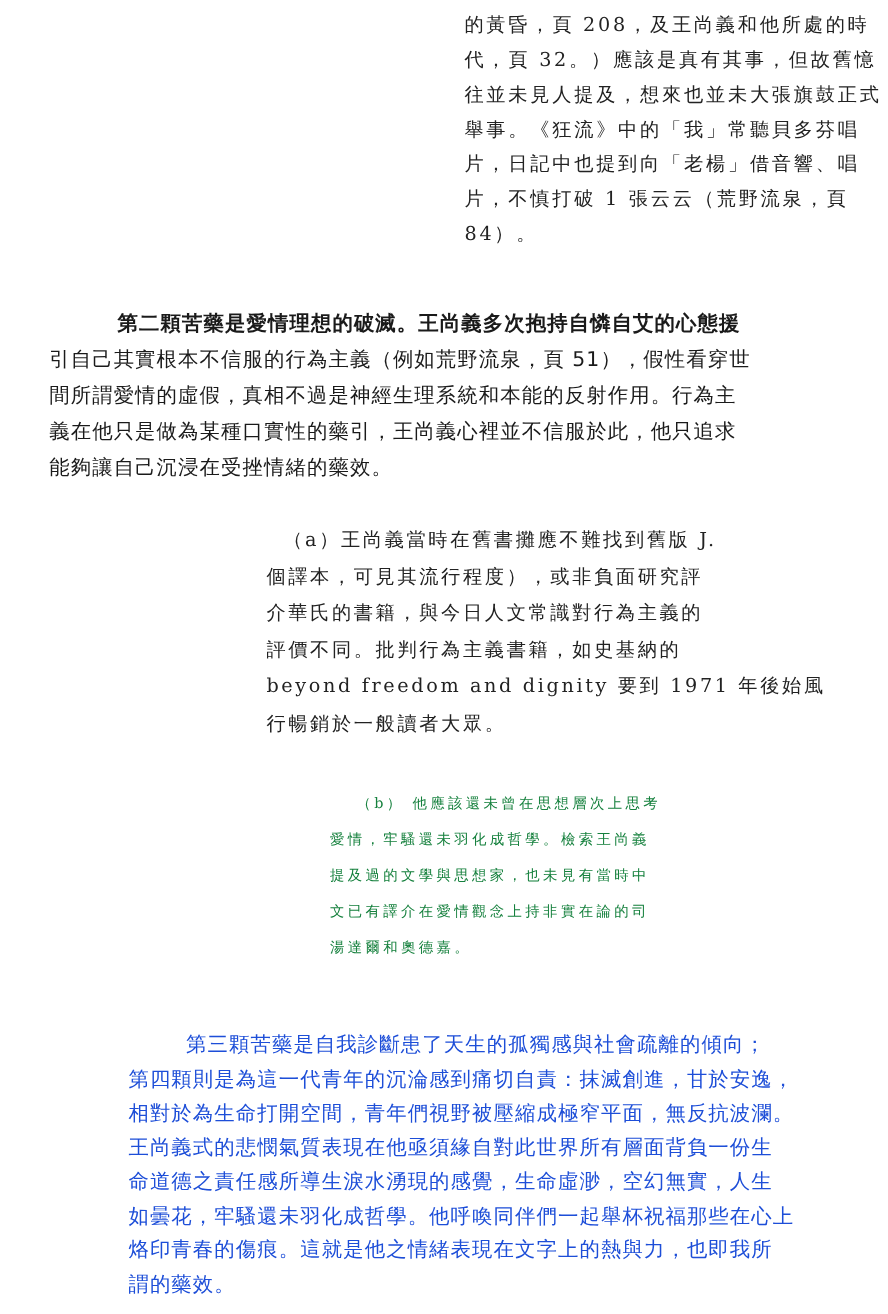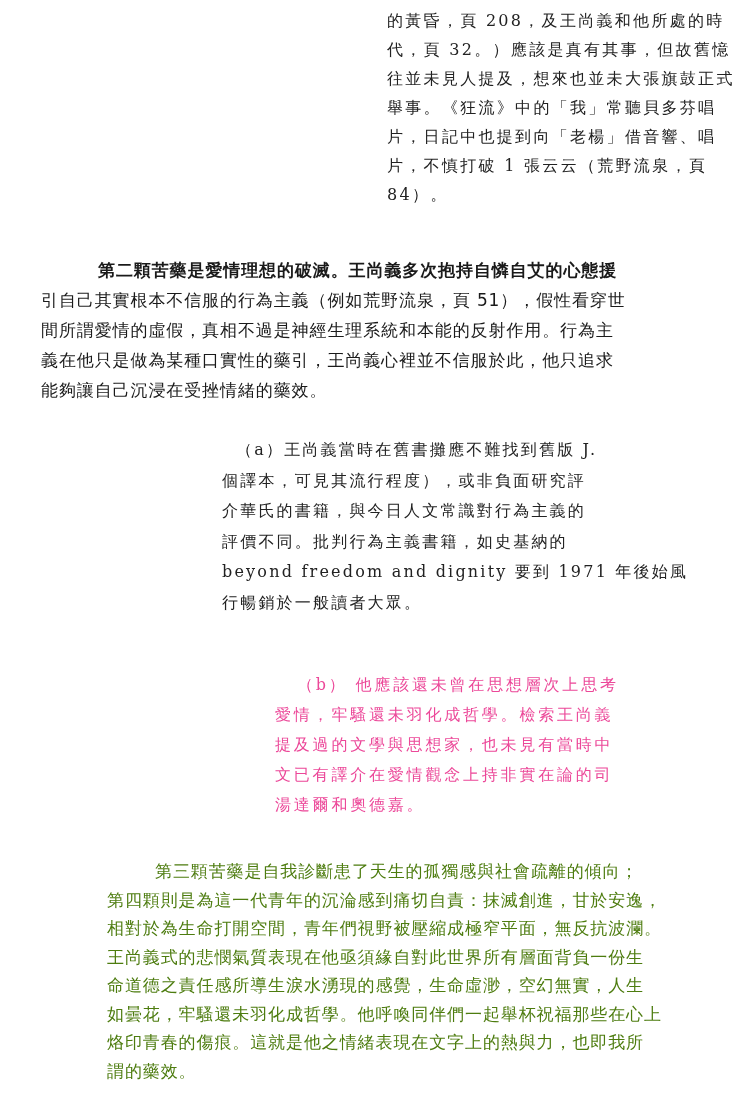--- a/index.html
+++ b/index.html
@@ -19,28 +19,28 @@
       left: 41px; top: 255px; width: 640px;
       font-family: "DejaVu Sans", "Liberation Sans", sans-serif;
       font-size: 17px; line-height: 30px; letter-spacing: 0.9px; color: #1a1a1a;
     }
     .note-a {
       left: 202px; top: 435px; width: 400px;
       font-family: "DejaVu Serif", "Liberation Serif", serif;
       font-size: 16px; line-height: 30.5px; letter-spacing: 2.2px; color: #222; margin-left: 20px;
     }
     .note-b {
-      left: 275px; top: 670px; width: 340px;
+      left: 275px; top: 654px; width: 340px;
       font-family: "DejaVu Serif", "Liberation Serif", serif;
-      font-size: 16px; line-height: 30px; letter-spacing: 2.8px; color: #ec4899;
+      font-size: 12px; line-height: 30px; letter-spacing: 2.8px; color: #15803d;
     }
     .para3 {
       left: 107px; top: 857px; width: 600px;
       font-family: "DejaVu Sans", "Liberation Sans", sans-serif;
-      font-size: 17px; line-height: 28.5px; letter-spacing: 0.9px; color: #4d7c0f;
+      font-size: 17px; line-height: 28.5px; letter-spacing: 0.9px; color: #1d4ed8;
     }
     .indent-p2 { padding-left: 57px; font-weight: bold; }
     .indent-a { padding-left: 14px; }
     .indent-b { padding-left: 22px; }
     .indent-p3 { padding-left: 48px; }
   </style>
 </head>
 <body>
 
 <div class="block quote-top">

